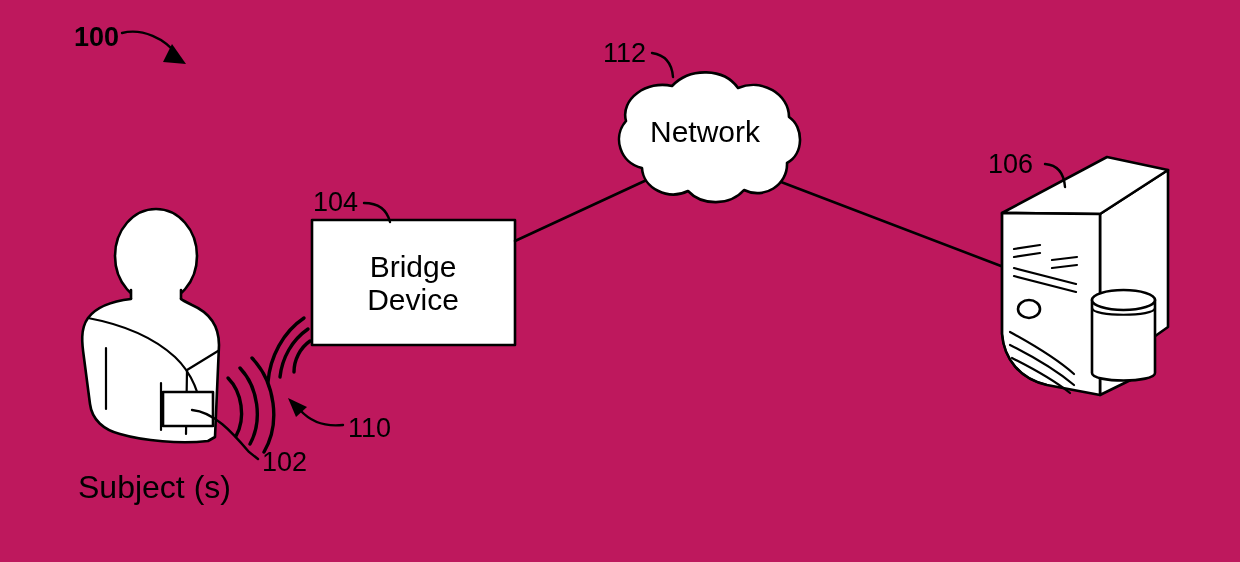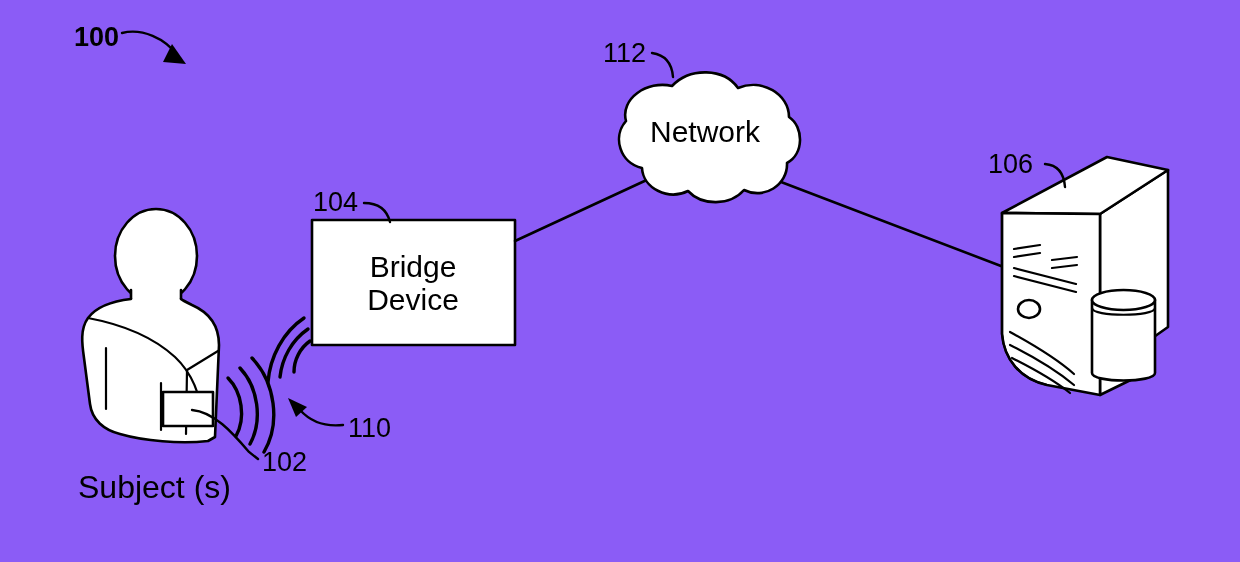--- a/index.html
+++ b/index.html
@@ -10,21 +10,21 @@
   body {
     width: 1240px;
     height: 562px;
     font-family: "Liberation Sans", sans-serif;
     overflow: hidden;
   }
   #figure-root {
     position: relative;
     width: 1240px;
     height: 562px;
-    background: #8b5cf6;
+    background: #be185d;
   }
   svg#diagram {
     display: block;
     width: 1240px;
     height: 562px;
   }
   .stroke {
     fill: none;
     stroke: #000000;
     stroke-width: 2.6;

